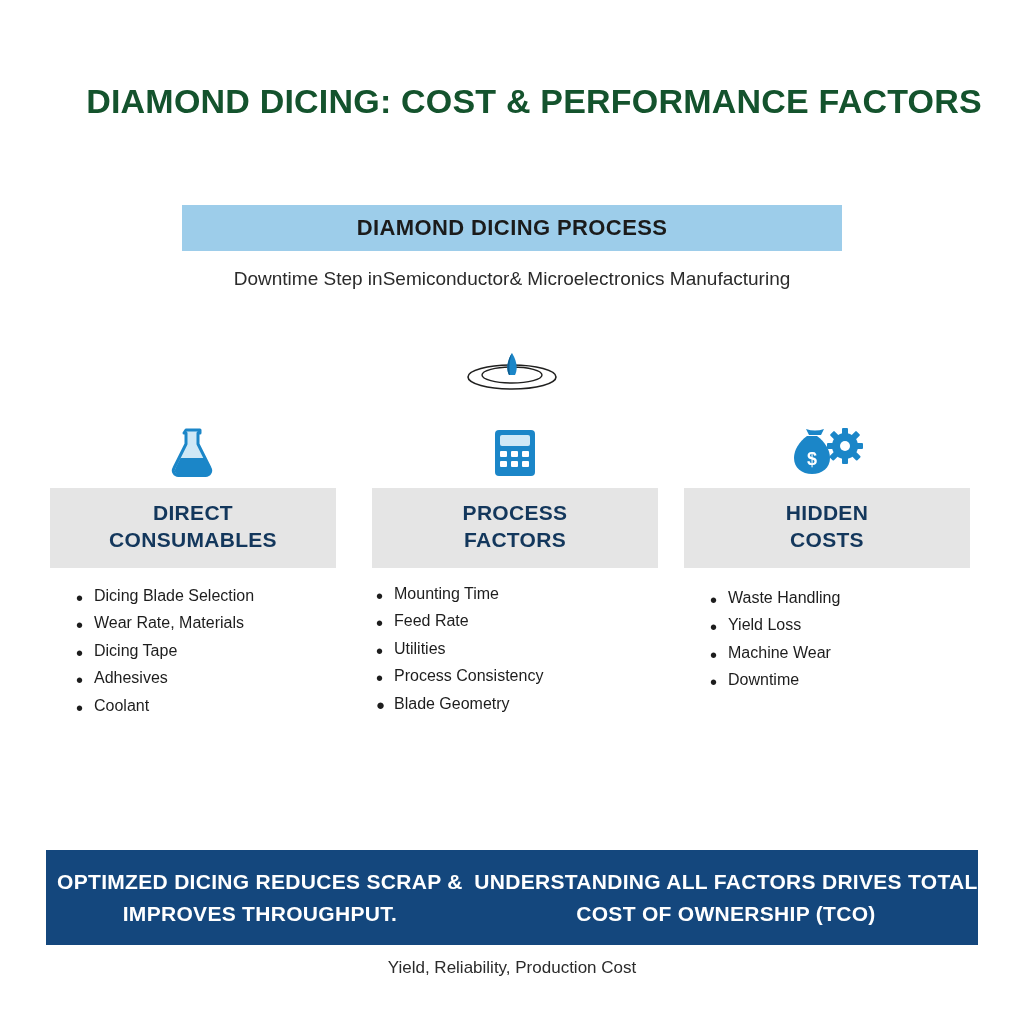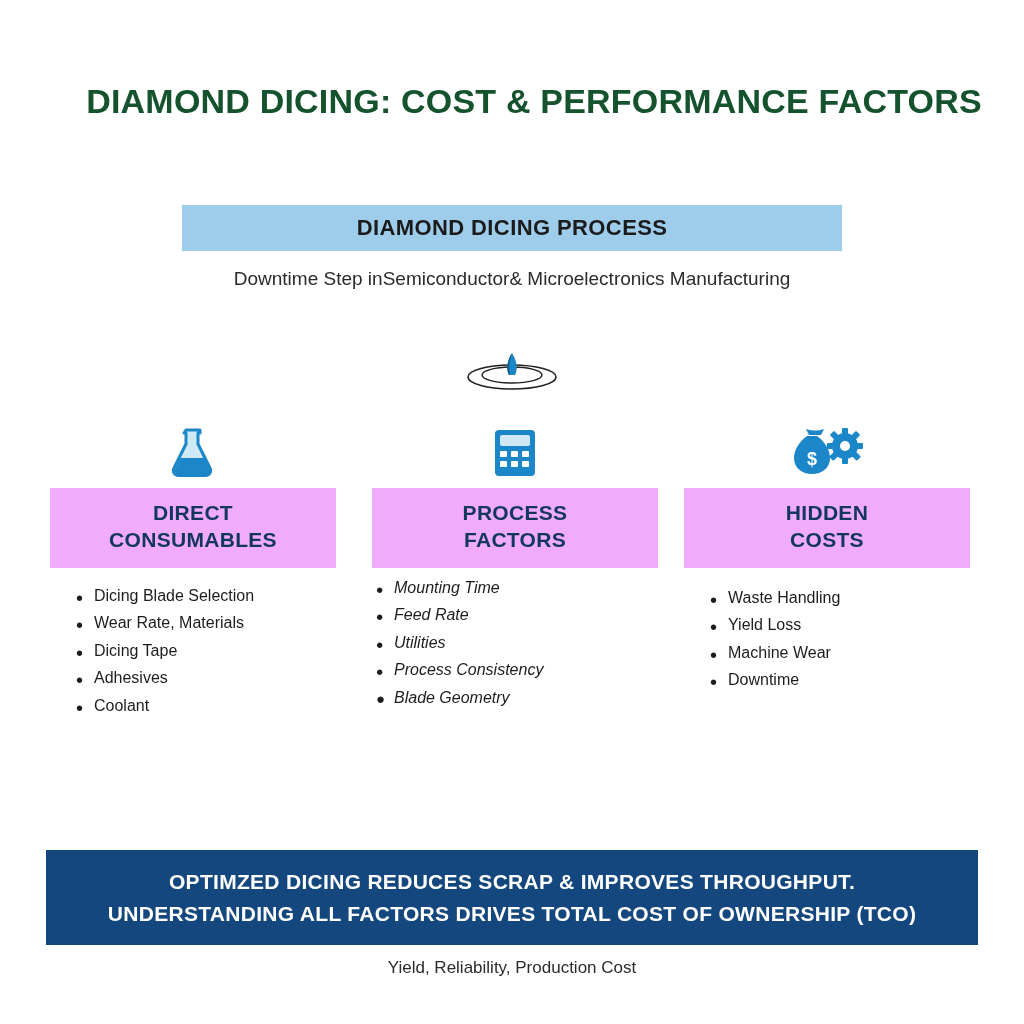--- a/index.html
+++ b/index.html
@@ -76,21 +76,21 @@
   .col-2 { left: 372px; }
   .col-3 { left: 684px; }
 
   .col-icon {
     height: 62px;
     display: flex; align-items: flex-end; justify-content: center;
     margin-bottom: 6px;
   }
 
   .col-head {
-    background: #f0abfc;
+    background: #e5e5e5;
     color: #13375c;
     text-align: center;
     font-weight: bold;
     font-size: 21px;
     line-height: 1.28;
     padding: 12px 4px 14px;
     letter-spacing: 0.3px;
     text-transform: uppercase;
   }
 
@@ -109,34 +109,34 @@
   }
   .col-list li::before {
     content: "\2022";
     position: absolute;
     left: 12px;
     top: -1px;
     font-size: 20px;
     color: #1d1d1d;
   }
   
-  .col-2 .col-list { margin-left: -8px; margin-top: 6px; font-style: italic; }
+  .col-2 .col-list { margin-left: -8px; margin-top: 12px; }
   .col-2 .col-list li:nth-child(5)::before { content: "\25CF"; font-size: 15px; top: 2px; }
   .col-3 .col-list { margin-left: 14px; margin-top: 16px; }
   .col-1 .col-list { margin-left: 14px; }
 
   
   .bottom-banner {
     position: absolute;
     left: 46px; top: 850px;
     width: 932px; height: 95px;
     background: #14477d;
     color: #ffffff;
     display: flex;
-    flex-direction: column;
+    flex-direction: row;
     align-items: center;
     justify-content: center;
     text-align: center;
     font-weight: bold;
     font-size: 21px;
     line-height: 1.5;
     letter-spacing: 0.3px;
     text-transform: uppercase;
   }
   .bottom-banner .line { display: block; }

